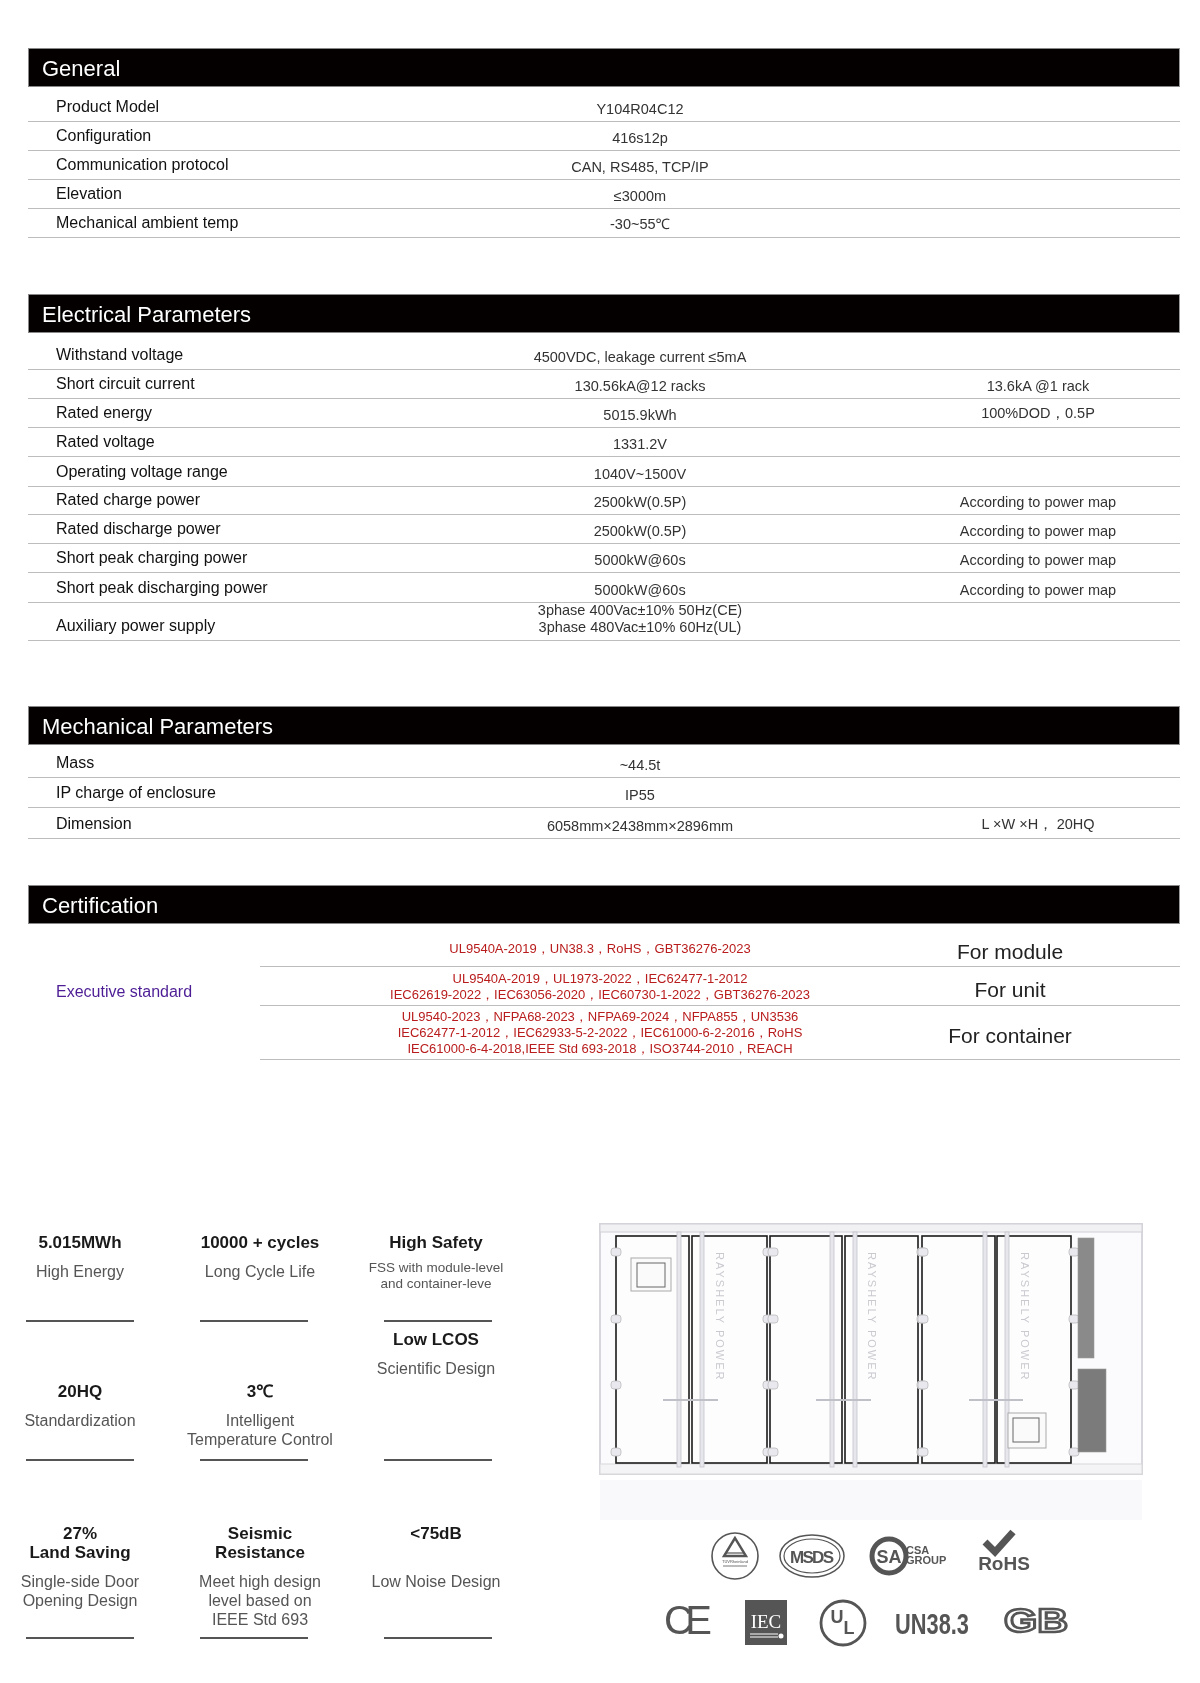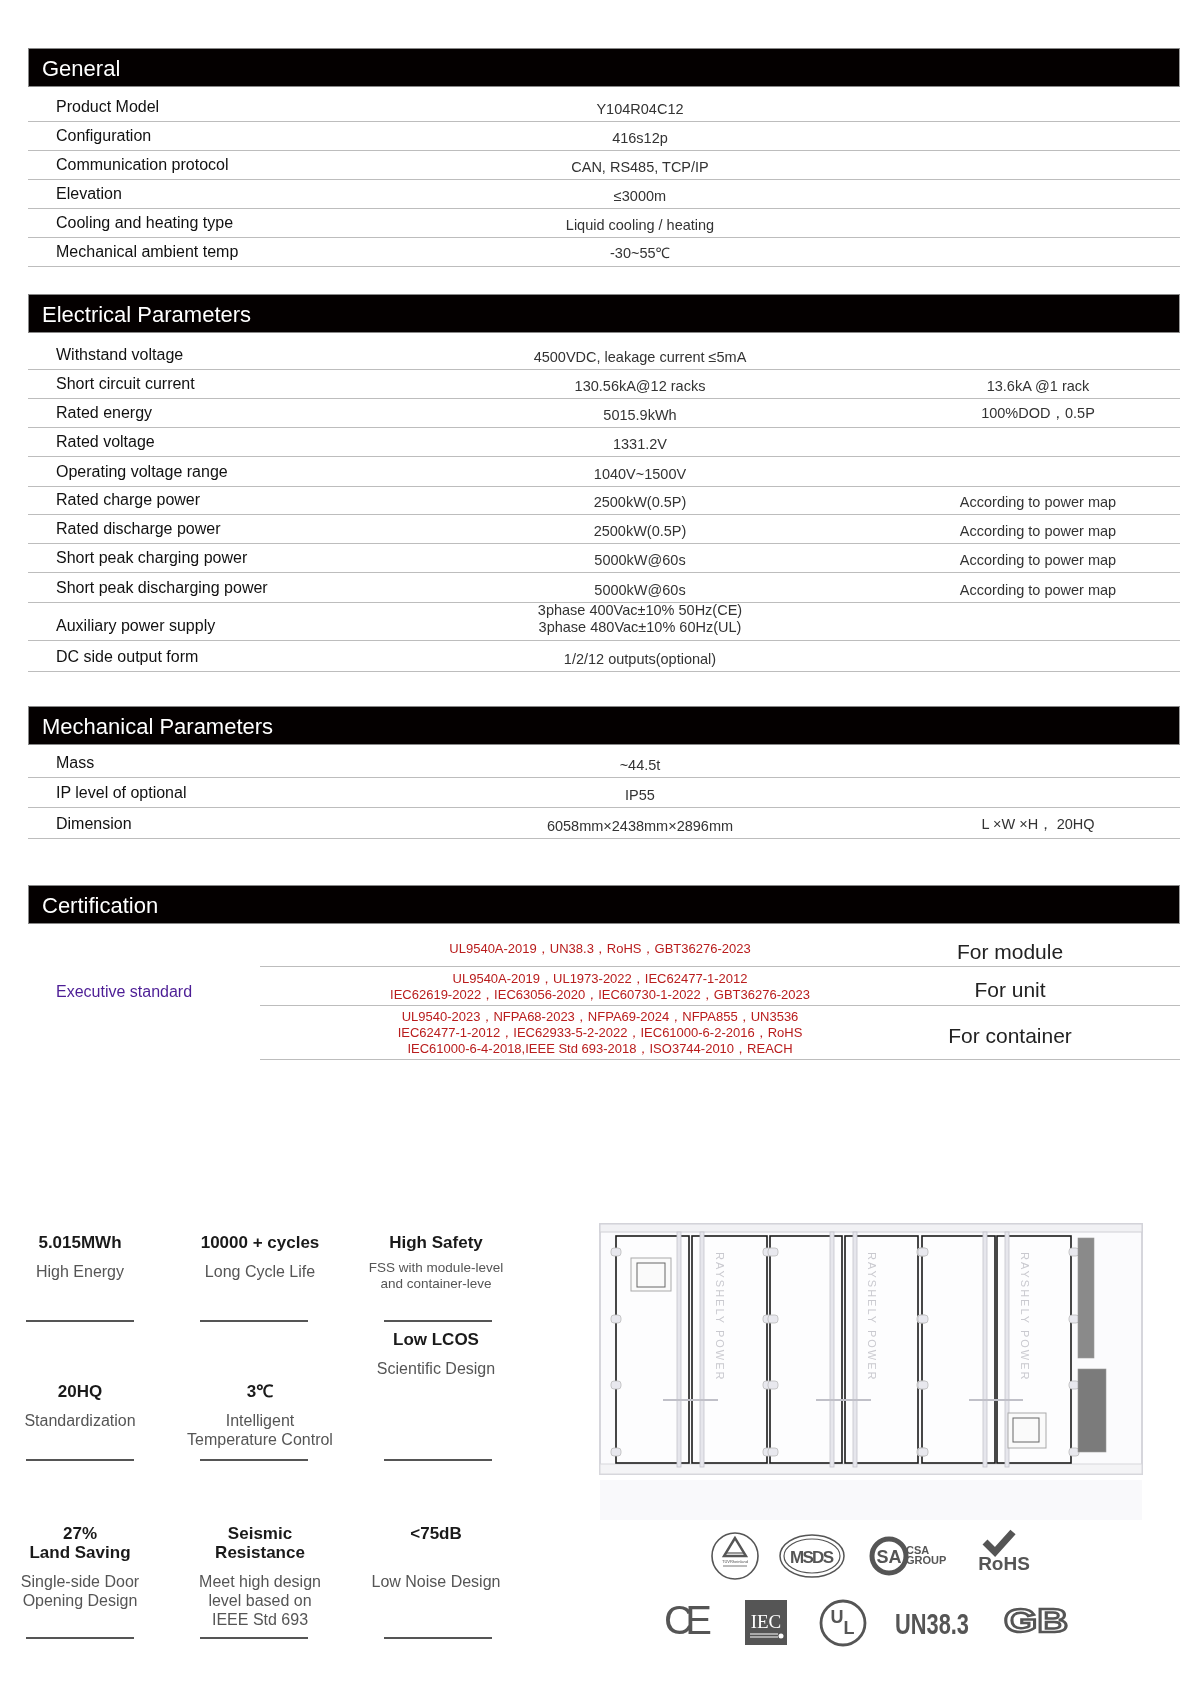--- a/index.html
+++ b/index.html
@@ -66,24 +66,20 @@
       </div>
       <div class="row" style="height: 29px;">
         <span class="lbl">Communication protocol</span>
         <span class="v1" style="left: 0px; width: 1224px;">CAN, RS485, TCP/IP</span>
       </div>
       <div class="row" style="height: 29px;">
         <span class="lbl">Elevation</span>
         <span class="v1" style="left: 0px; width: 1224px;">≤3000m</span>
       </div>
       <div class="row" style="height: 29px;">
-        <span class="lbl">Cooling and heating type</span>
-        <span class="v1" style="left: 0px; width: 1224px;">Liquid cooling / heating</span>
-      </div>
-      <div class="row" style="height: 29px;">
         <span class="lbl">Mechanical ambient temp</span>
         <span class="v1" style="left: 0px; width: 1224px;">-30~55℃</span>
       </div>
     </div>
 </div>
 
 <div class="section" style="top:294px;">
   <div class="sec-head">Electrical Parameters</div>
   <div id="electrical-rows">
       <div class="row" style="height: 37px;">
@@ -132,38 +128,33 @@
         <span class="v2">According to power map</span>
       </div>
       <div class="row" style="height: 38px;">
         <span class="lbl">Auxiliary power supply</span>
         <span class="v1 two" style="left: 0px; width: 1224px;">
           <div>3phase 400Vac±10% 50Hz(CE)</div>
           <div>3phase 480Vac±10% 60Hz(UL)</div>
         </span>
         <span class="v2"></span>
       </div>
-      <div class="row" style="height: 31px;">
-        <span class="lbl">DC side output form</span>
-        <span class="v1" style="left: 0px; width: 1224px;">1/2/12 outputs(optional)</span>
-        <span class="v2"></span>
-      </div>
     </div>
 </div>
 
 <div class="section" style="top:706px;">
   <div class="sec-head">Mechanical Parameters</div>
   <div id="mechanical-rows">
       <div class="row" style="height: 33px;">
         <span class="lbl">Mass</span>
         <span class="v1" style="left: 0px; width: 1224px;">~44.5t</span>
         <span class="v2"></span>
       </div>
       <div class="row" style="height: 30px;">
-        <span class="lbl">IP level of optional</span>
+        <span class="lbl">IP charge of enclosure</span>
         <span class="v1" style="left: 0px; width: 1224px;">IP55</span>
         <span class="v2"></span>
       </div>
       <div class="row" style="height: 31px;">
         <span class="lbl">Dimension</span>
         <span class="v1" style="left: 0px; width: 1224px;">6058mm×2438mm×2896mm</span>
         <span class="v2">L ×W ×H， 20HQ</span>
       </div>
     </div>
 </div>

